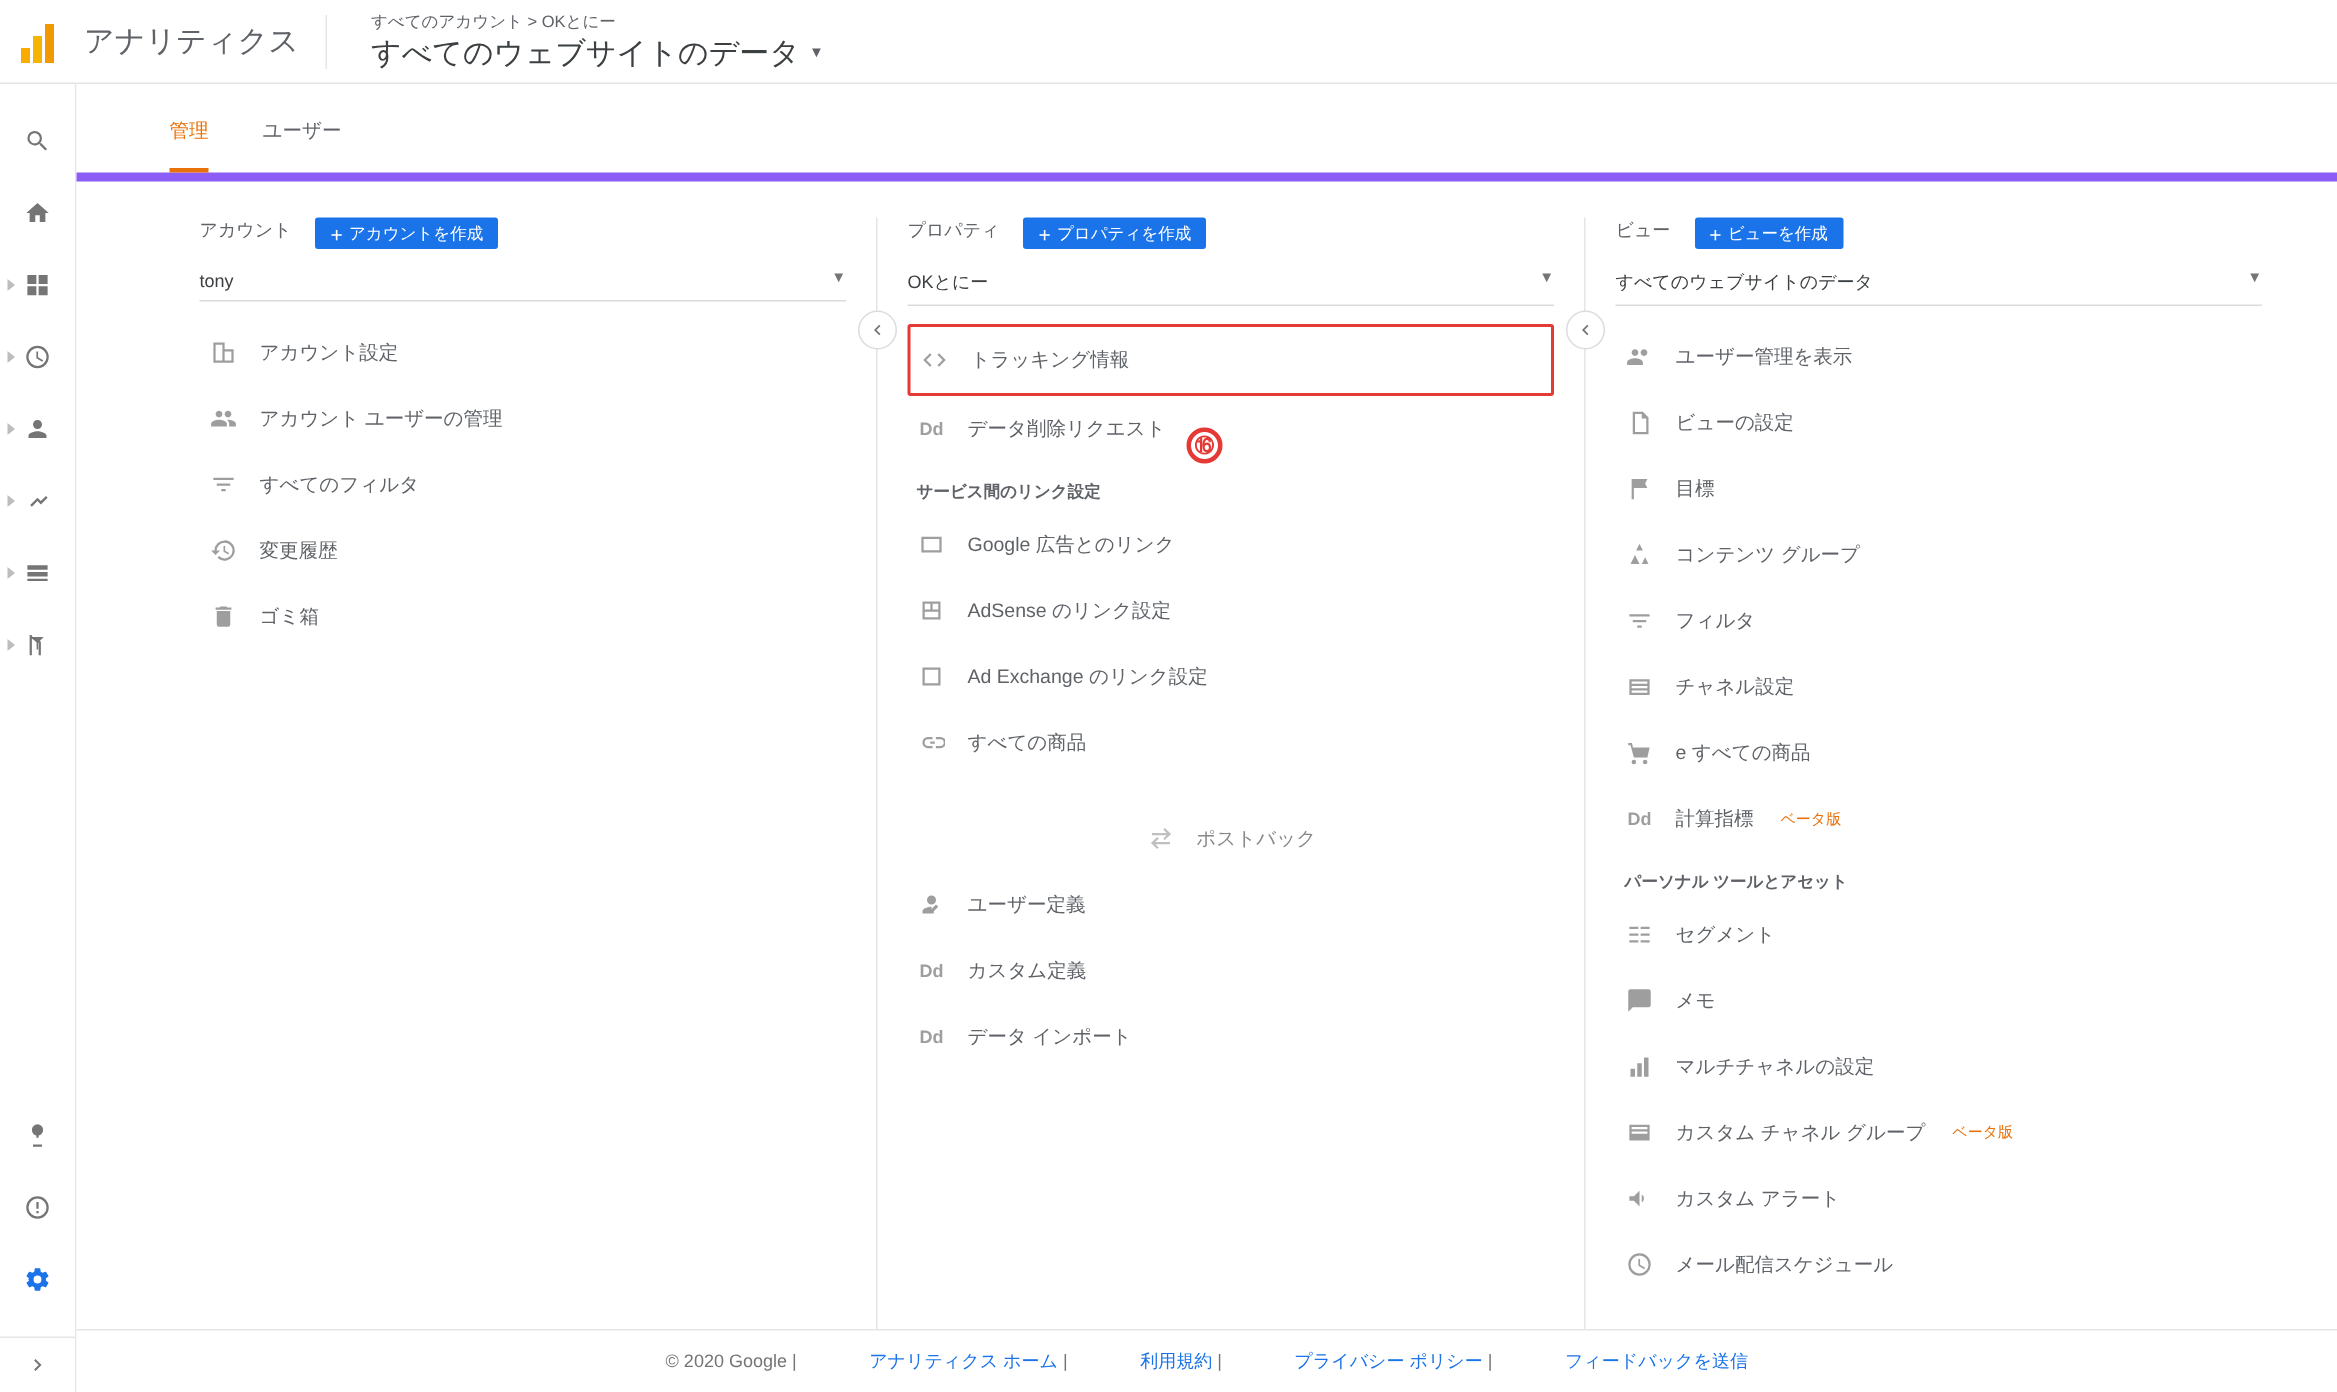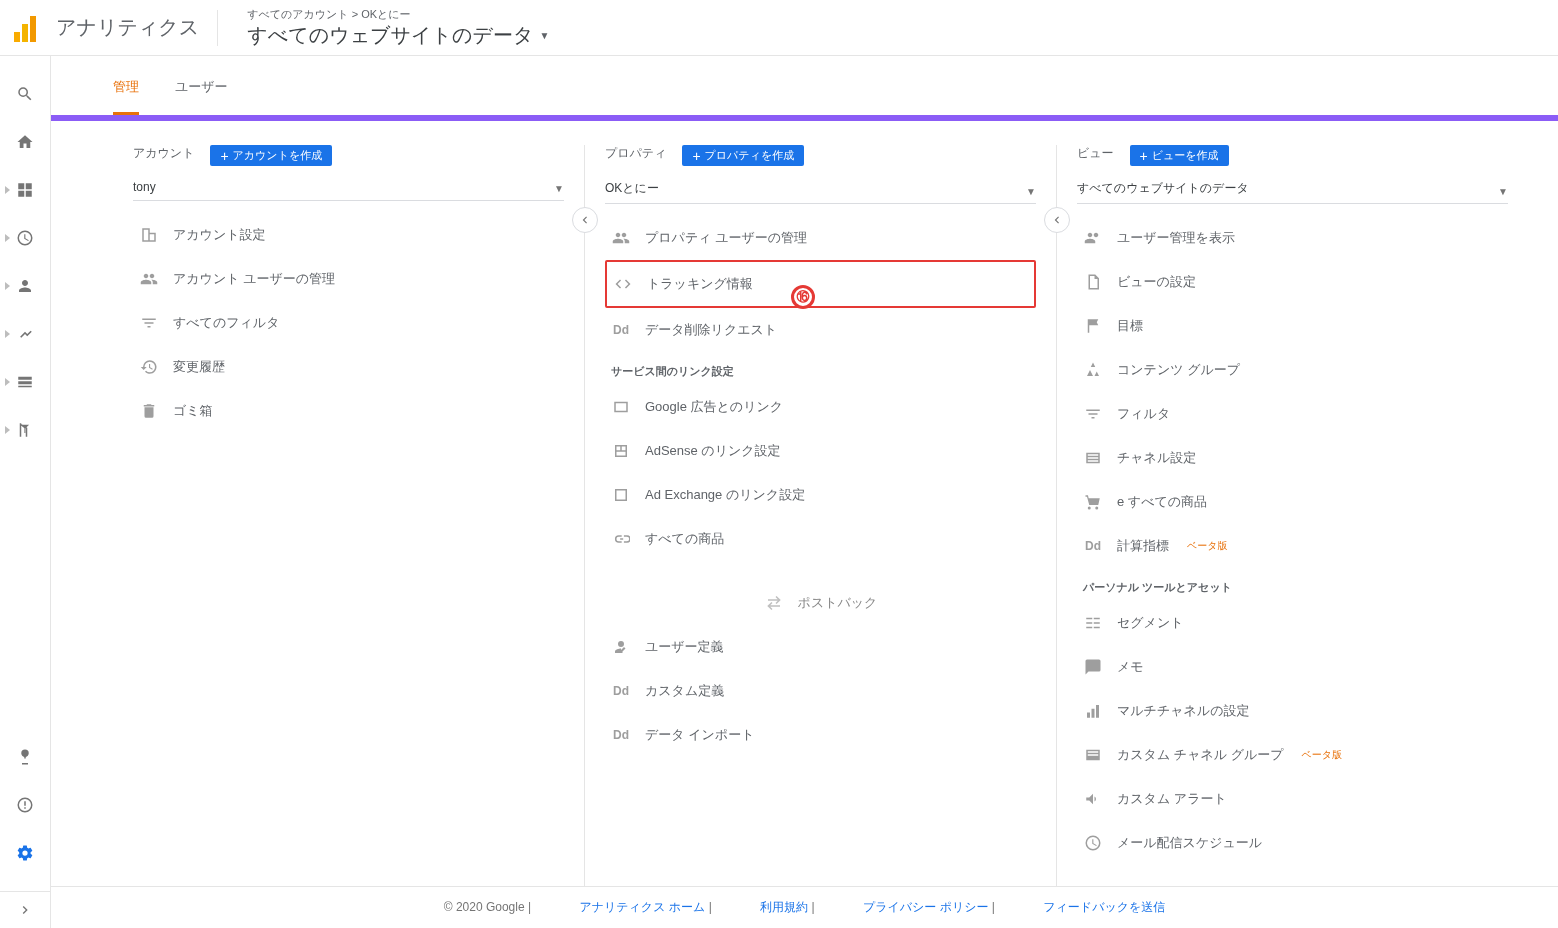--- a/index.html
+++ b/index.html
@@ -37,21 +37,21 @@
 .cols { flex:1; display:flex; padding:24px 30px 0 62px; gap:0; overflow:hidden; }
 .col { flex:1; min-width:0; padding:0 20px; position:relative; }
 .col + .col { border-left:1px solid #e5e5e5; }
 .col .backbtn { position:absolute; left:-13px; top:62px; width:26px; height:26px; border-radius:50%; border:1px solid #dadce0; background:#fff; display:flex; align-items:center; justify-content:center; cursor:pointer; }
 .col .backbtn svg{width:14px;height:14px;fill:#757575;}
 
 .colhead { display:flex; align-items:flex-start; gap:16px; font-size:12px; color:#5f6368; margin-bottom:8px;}
 .btn { background:#1a73e8; color:#fff; font-size:11px; padding:3px 10px; border-radius:2px; border:none; cursor:pointer; display:inline-flex; align-items:center; gap:4px; font-weight:500;}
 .btn .plus { font-size:14px; line-height:1; }
 
-.sel { border-bottom:1px solid #dadce0; padding:6px 0; font-size:12px; color:#3c4043; display:flex; justify-content:space-between; align-items:flex-end; cursor:pointer; margin-bottom:12px;}
+.sel { border-bottom:1px solid #dadce0; padding:6px 0; font-size:12px; color:#3c4043; display:flex; justify-content:space-between; align-items:flex-start; cursor:pointer; margin-bottom:12px;}
 .sel .tri { color:#757575; font-size:10px;}
 
 .item { display:flex; align-items:center; gap:14px; padding:12px 6px; font-size:13px; color:#5f6368; cursor:pointer; }
 .item .icn { width:20px; height:20px; display:flex; align-items:center; justify-content:center; flex-shrink:0; }
 .item .icn svg { width:18px; height:18px; fill:#9e9e9e; }
 .item .dd { font-weight:700; font-size:12px; color:#9e9e9e; }
 .item.hl { border:2px solid #e53935; border-radius:2px; }
 .item .beta { color:#e8710a; font-size:10px; margin-left:4px;}
 .item.dim .icn svg { fill:#c0c0c0; }
 .item.dim { color:#888;justify-content:center; }
@@ -232,28 +232,20 @@
             <button class="btn">
                 <span class="plus">+</span>
                 <span>プロパティを作成</span>
               </button>
           </div>
           <div class="sel">
               <span>OKとにー</span>
               <span class="tri">▼</span>
             </div>
 
-          <div class="item">
-              <span class="icn">
-                <svg viewBox="0 0 24 24">
-                  <path d="M16 11c1.66 0 3-1.34 3-3s-1.34-3-3-3-3 1.34-3 3 1.34 3 3 3zm-8 0c1.66 0 3-1.34 3-3S9.66 5 8 5 5 6.34 5 8s1.34 3 3 3zm0 2c-2.33 0-7 1.17-7 3.5V19h14v-2.5c0-2.33-4.67-3.5-7-3.5zm8 0c-.29 0-.62.02-.97.05 1.16.84 1.97 1.97 1.97 3.45V19h6v-2.5c0-2.33-4.67-3.5-7-3.5z"></path>
-                </svg>
-              </span>
-              <span>プロパティ ユーザーの管理</span>
-            </div>
           <div class="item hl">
               <span class="icn">
                 <svg viewBox="0 0 24 24">
                   <path d="M9.4 16.6L4.8 12l4.6-4.6L8 6l-6 6 6 6 1.4-1.4zm5.2 0l4.6-4.6-4.6-4.6L16 6l6 6-6 6-1.4-1.4z"></path>
                 </svg>
               </span>
               <span>トラッキング情報</span>
             </div>
           <div class="item">
               <span class="icn">

